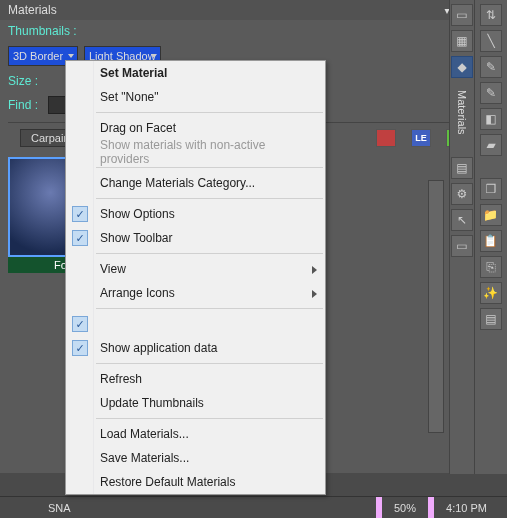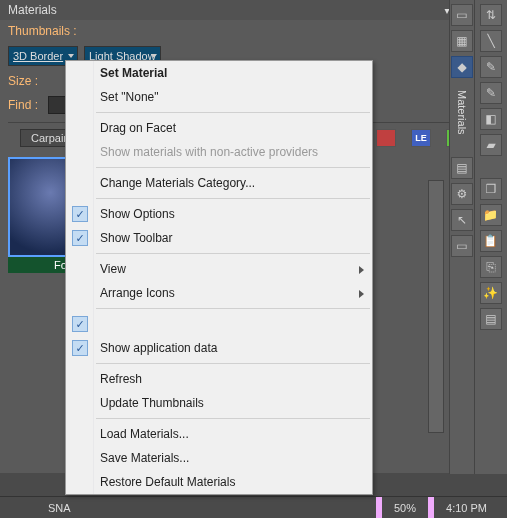--- a/index.html
+++ b/index.html
@@ -6,22 +6,22 @@
   body { background: #4a4a4a; width: 507px; height: 518px; overflow: hidden; position: relative; color: #ccc; font-size: 12px; user-select: none; }
 
   
   .panel { position: absolute; left: 0; top: 0; width: 474px; height: 473px; background: #5a5a5a; }
   .panel-title { display: flex; align-items: center; justify-content: space-between; height: 20px; padding: 0 4px 0 8px; background: #525252; }
   .panel-title span { color: #ddd; font-size: 12px; }
   .panel-title .wincontrols { display: flex; gap: 2px; }
   .winbtn { width: 14px; height: 14px; display: flex; align-items: center; justify-content: center; color: #ddd; font-size: 10px; cursor: pointer; }
 
   .row { display: flex; align-items: center; padding: 4px 8px; gap: 6px; }
-  .label { color: #fdba74; font-size: 12px; min-width: 70px; }
-  .select { background: #0c4a6e; border: 1px solid #333; color: #ddd; height: 20px; padding: 0 4px; font-size: 11px; display: inline-flex; align-items: center; min-width: 70px; position: relative; text-decoration: underline; }
+  .label { color: #5eead4; font-size: 12px; min-width: 70px; }
+  .select { background: #1d4ed8; border: 1px solid #333; color: #ddd; height: 20px; padding: 0 4px; font-size: 11px; display: inline-flex; align-items: center; min-width: 70px; position: relative; }
   .select::after { content: ''; position: absolute; right: 3px; top: 7px; border-left: 3px solid transparent; border-right: 3px solid transparent; border-top: 4px solid #ccc; }
   .find-input { background: #333; border: 1px solid #222; width: 24px; height: 18px; }
 
   .separator-line { margin: 4px 8px; border-top: 1px solid #444; }
 
   .tab-row { display: flex; padding: 2px 8px; gap: 4px; align-items: center; }
   .tab { background: #4a4a4a; border: 1px solid #333; padding: 2px 10px; color: #ddd; font-size: 11px; margin-left: 12px; }
   .toolbar-icons { margin-left: auto; display: flex; gap: 15px; justify-content: flex-end; }
   .ticon { width: 20px; height: 18px; background: #6a6a6a; border: 1px solid #555; display: inline-block; }
   .ticon.red { background: #c04040; }
@@ -31,21 +31,21 @@
   .thumbs-area { padding: 8px; display: flex; gap: 12px; flex-wrap: wrap; }
   .thumb { width: 105px; }
   .thumb-img { width: 105px; height: 100px; border: 1px solid #333; background: radial-gradient(circle at 40% 35%, #8a8a5a, #3a3a2a 70%); display: block; }
   .thumb.selected .thumb-img { border: 2px solid #5aa0ff; }
   .thumb-label { text-align: center; padding: 2px; font-size: 11px; color: #ddd; }
   .thumb.selected .thumb-label { background: #14532d; color: #fff; }
 
   .scrollbar-v { position: absolute; right: 30px; top: 180px; bottom: 40px; width: 16px; background: #666; border: 1px solid #444; }
 
   
-  .context-menu { position: absolute; left: 65px; top: 60px; width: 308px; background: #f0f0f0; border: 1px solid #999; box-shadow: 2px 2px 4px rgba(0,0,0,.3); z-index: 100; }
+  .context-menu { position: absolute; left: 65px; top: 60px; width: 261px; background: #f0f0f0; border: 1px solid #999; box-shadow: 2px 2px 4px rgba(0,0,0,.3); z-index: 100; }
   .menu-gutter { position: absolute; left: 0; top: 0; bottom: 0; width: 28px; background: #f0f0f0; border-right: 1px solid #e8e8ea; }
   .menu-item { position: relative; height: 24px; display: flex; align-items: center; padding-left: 34px; padding-right: 20px; font-size: 12px; color: #222; cursor: default; }
   .menu-item.disabled { color: #999; }
   .menu-separator { height: 1px; margin: 3px 2px 3px 30px; background: #d0d0d0; }
   .check { position: absolute; left: 6px; top: 4px; width: 16px; height: 16px; background: #c4dcf3; border: 1px solid #7aa7d8; display: flex; align-items: center; justify-content: center; color: #2a5a9a; font-size: 11px; }
   .submenu-arrow { position: absolute; right: 8px; top: 9px; width: 0; height: 0; border-top: 4px solid transparent; border-bottom: 4px solid transparent; border-left: 5px solid #555; }
 
   
   .rightbar { position: absolute; right: 0; top: 0; bottom: 44px; width: 33px; background: #5e5e5e; border-left: 1px solid #444; display: flex; flex-direction: column; align-items: center; padding-top: 4px; gap: 4px; }
   .rightbar2 { position: absolute; right: 33px; top: 0; bottom: 44px; width: 25px; background: #5e5e5e; border-left: 1px solid #444; display: flex; flex-direction: column; align-items: center; padding-top: 4px; gap: 4px; }

